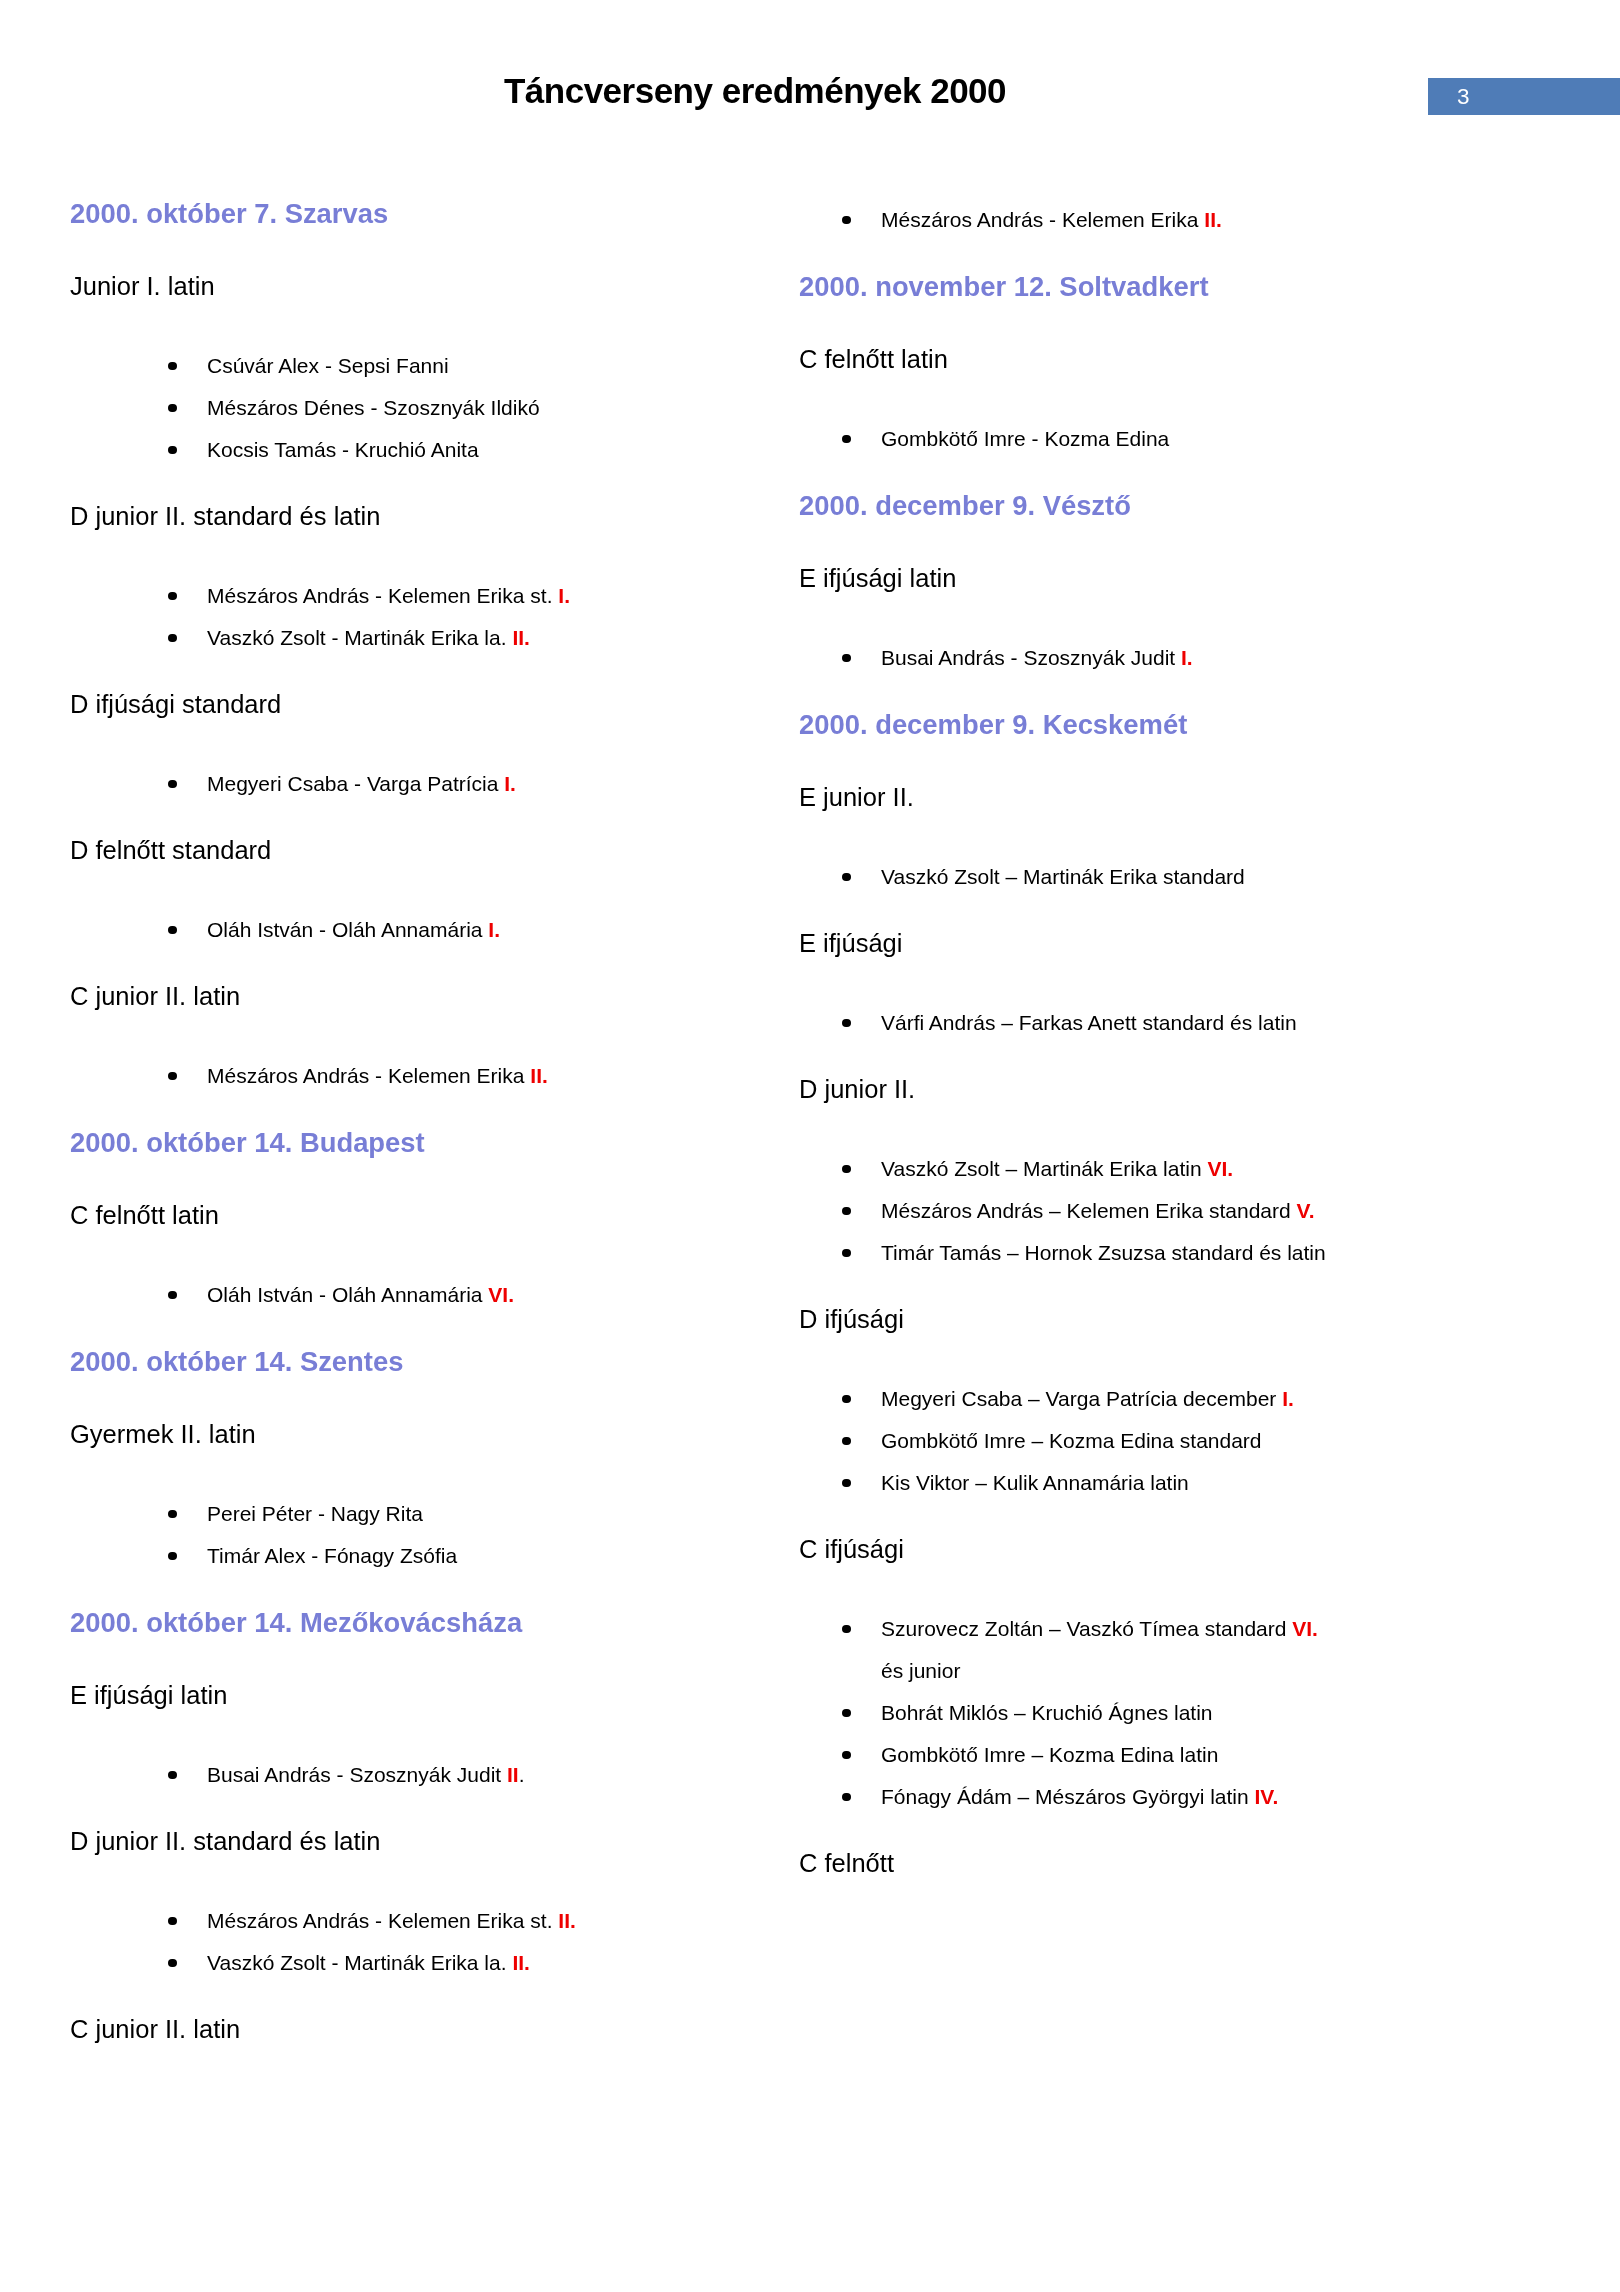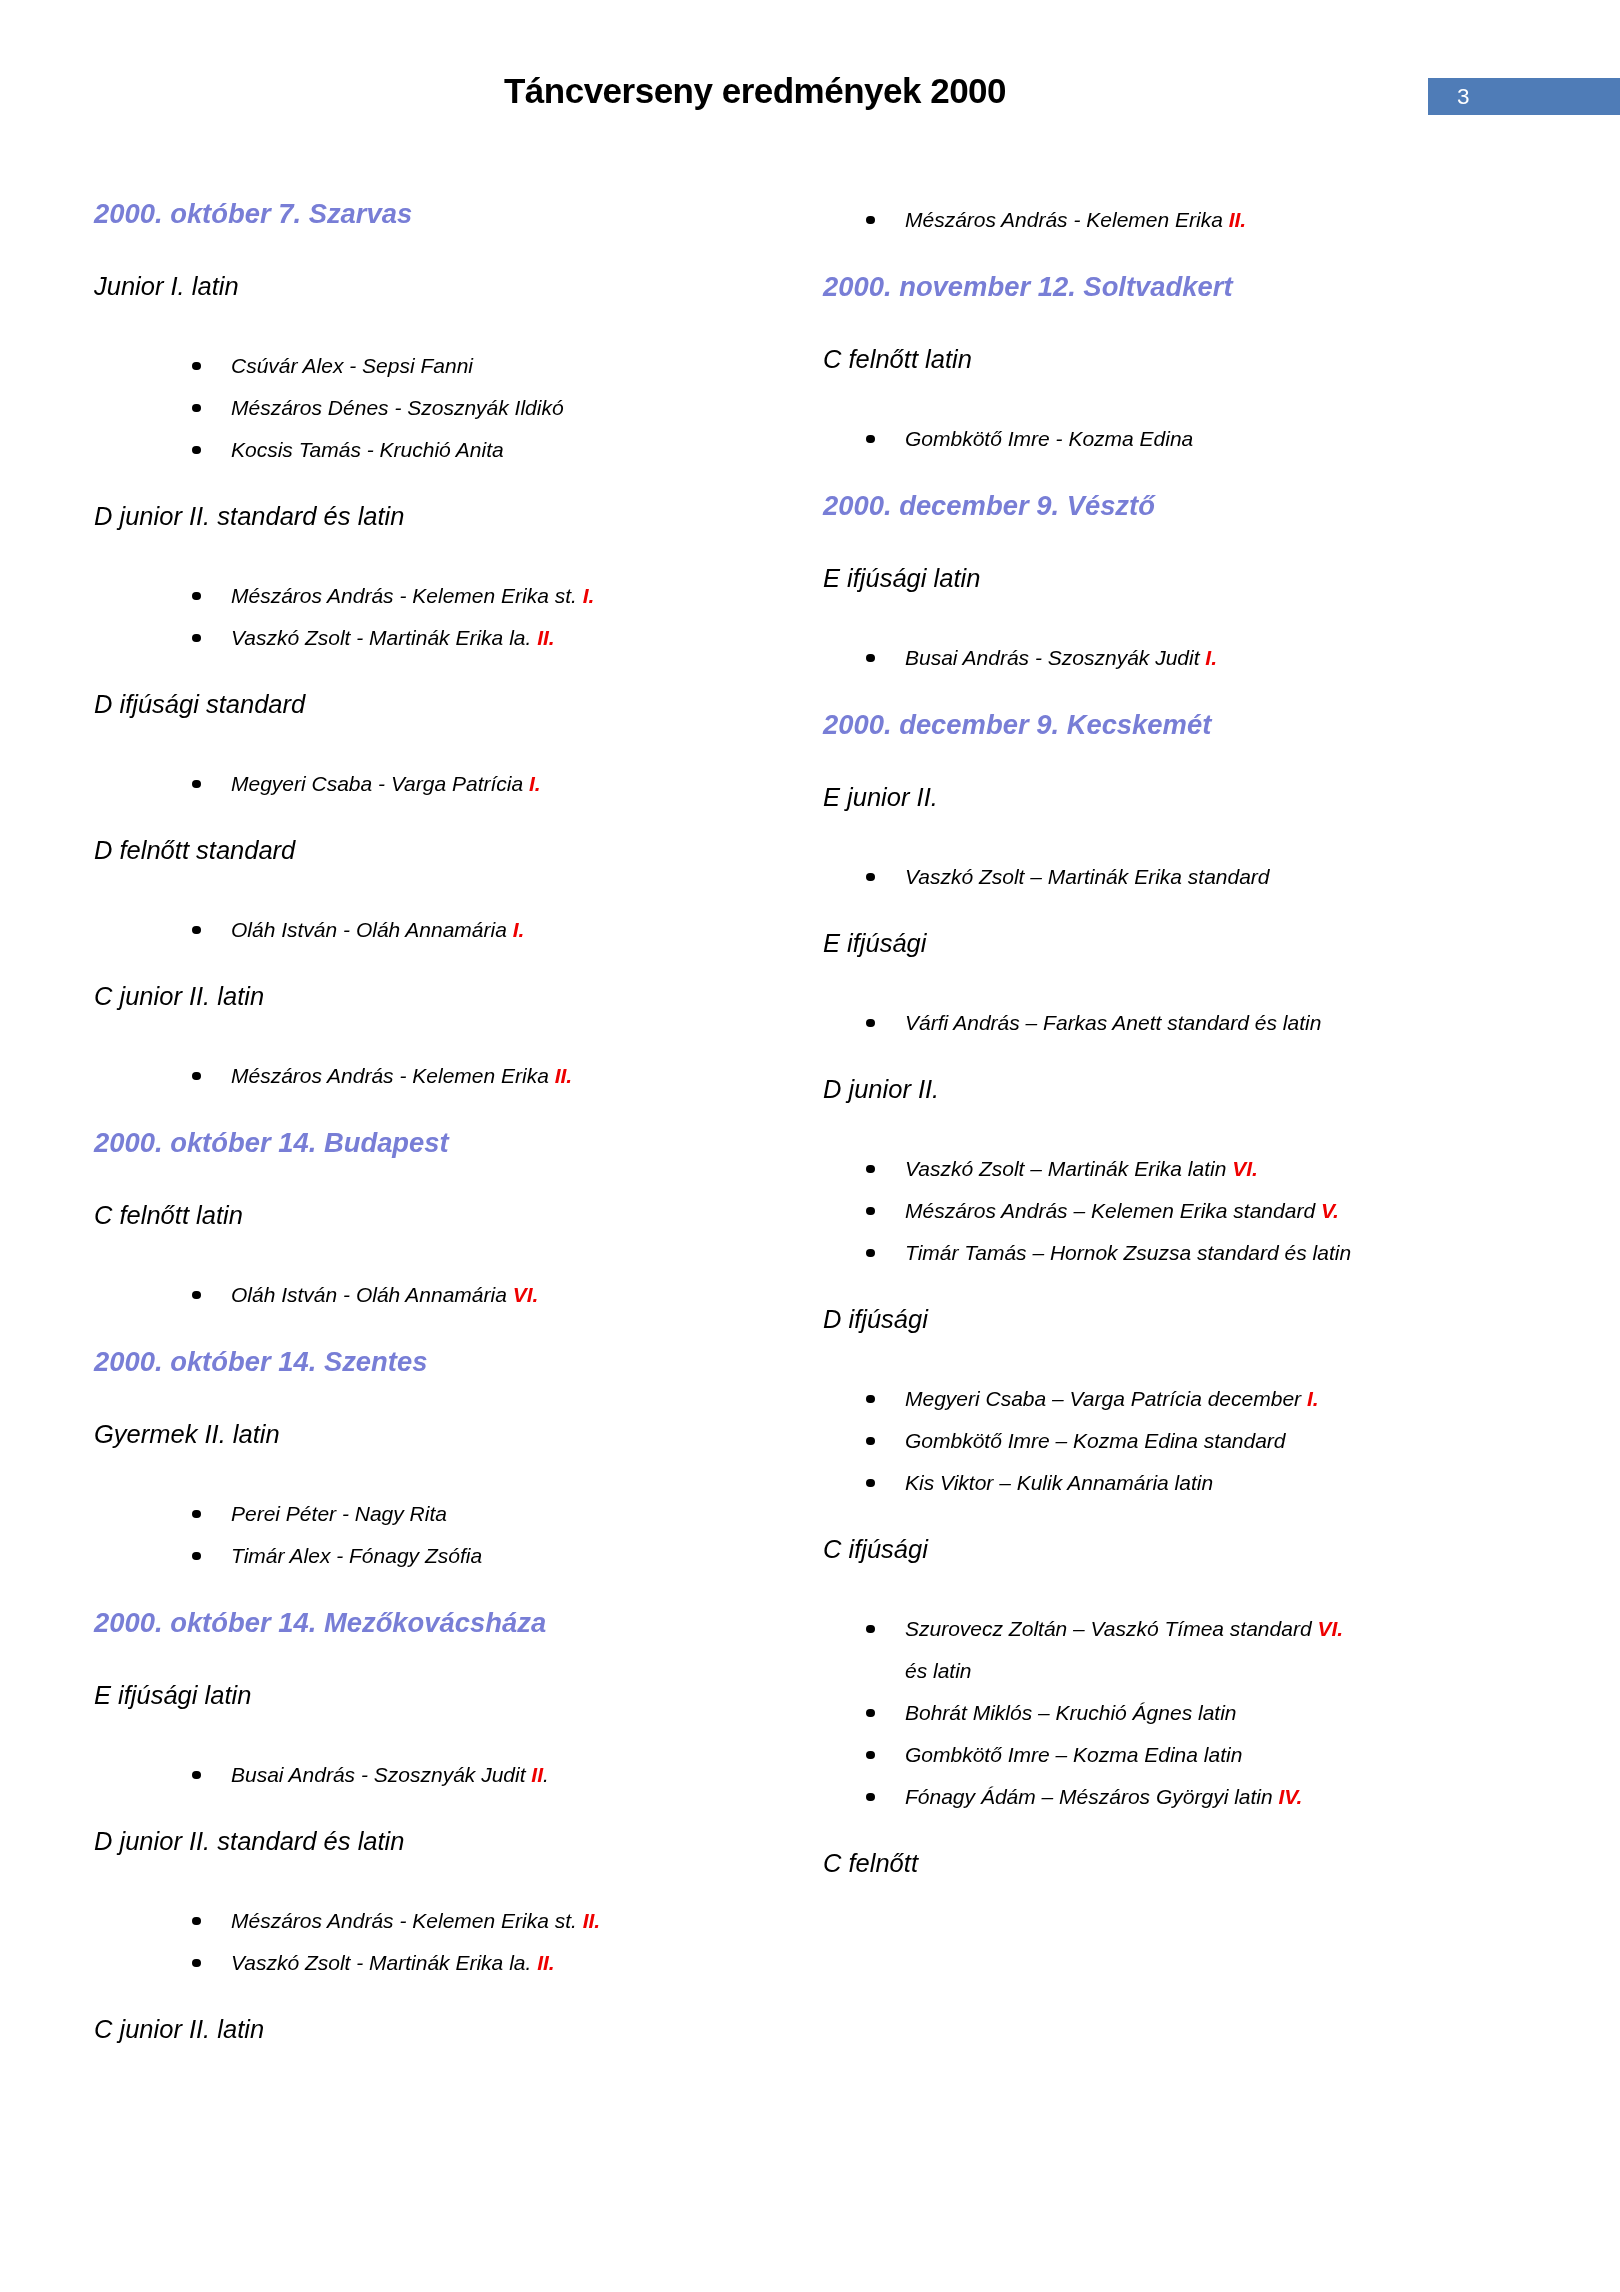--- a/index.html
+++ b/index.html
@@ -22,21 +22,21 @@
   }
   .page-box {
     position: absolute; right: 0; top: 78px;
     width: 192px; height: 37px;
     background: var(--box-color, #4f7cb7);
     color: #fff; font-size: 22.5px; line-height: 37px;
     padding-left: 29px; box-sizing: border-box;
   }
 
   
-  .content { display: flex; padding-left: 94px; margin-top: 76px; gap: 121px; font-style: italic; }
+  .content { display: flex; padding-left: 70px; margin-top: 76px; gap: 121px; }
   .col { width: 608px; }
 
   .heading {
     color: var(--heading-color, #787ed6);
     font-weight: bold;
     font-size: 27.4px; line-height: 29px;
     margin: 0 0 44px 0;
   }
   .category {
     font-size: 25.5px; line-height: 29px;
@@ -142,21 +142,21 @@
           <li class="item"><span class="bullet"></span><span class="seg">Timár Tamás – Hornok Zsuzsa standard és latin</span></li>
         </ul>
         <p class="category">D ifjúsági</p>
         <ul class="list">
           <li class="item"><span class="bullet"></span><span class="seg">Megyeri Csaba – Varga Patrícia december </span><span class="res">I.</span></li>
           <li class="item"><span class="bullet"></span><span class="seg">Gombkötő Imre – Kozma Edina standard</span></li>
           <li class="item"><span class="bullet"></span><span class="seg">Kis Viktor – Kulik Annamária latin</span></li>
         </ul>
         <p class="category">C ifjúsági</p>
         <ul class="list">
-          <li class="item"><span class="bullet"></span><span class="seg">Szurovecz Zoltán – Vaszkó Tímea standard </span><span class="res">VI.</span><span class="seg"> és latin</span></li>
+          <li class="item"><span class="bullet"></span><span class="seg">Szurovecz Zoltán – Vaszkó Tímea standard </span><span class="res">VI.</span><span class="seg"> és junior</span></li>
           <li class="item"><span class="bullet"></span><span class="seg">Bohrát Miklós – Kruchió Ágnes latin</span></li>
           <li class="item"><span class="bullet"></span><span class="seg">Gombkötő Imre – Kozma Edina latin</span></li>
           <li class="item"><span class="bullet"></span><span class="seg">Fónagy Ádám – Mészáros Györgyi latin </span><span class="res">IV.</span></li>
         </ul>
         <p class="category">C felnőtt</p>
       </div>
   </div>
 </div>
 
 

